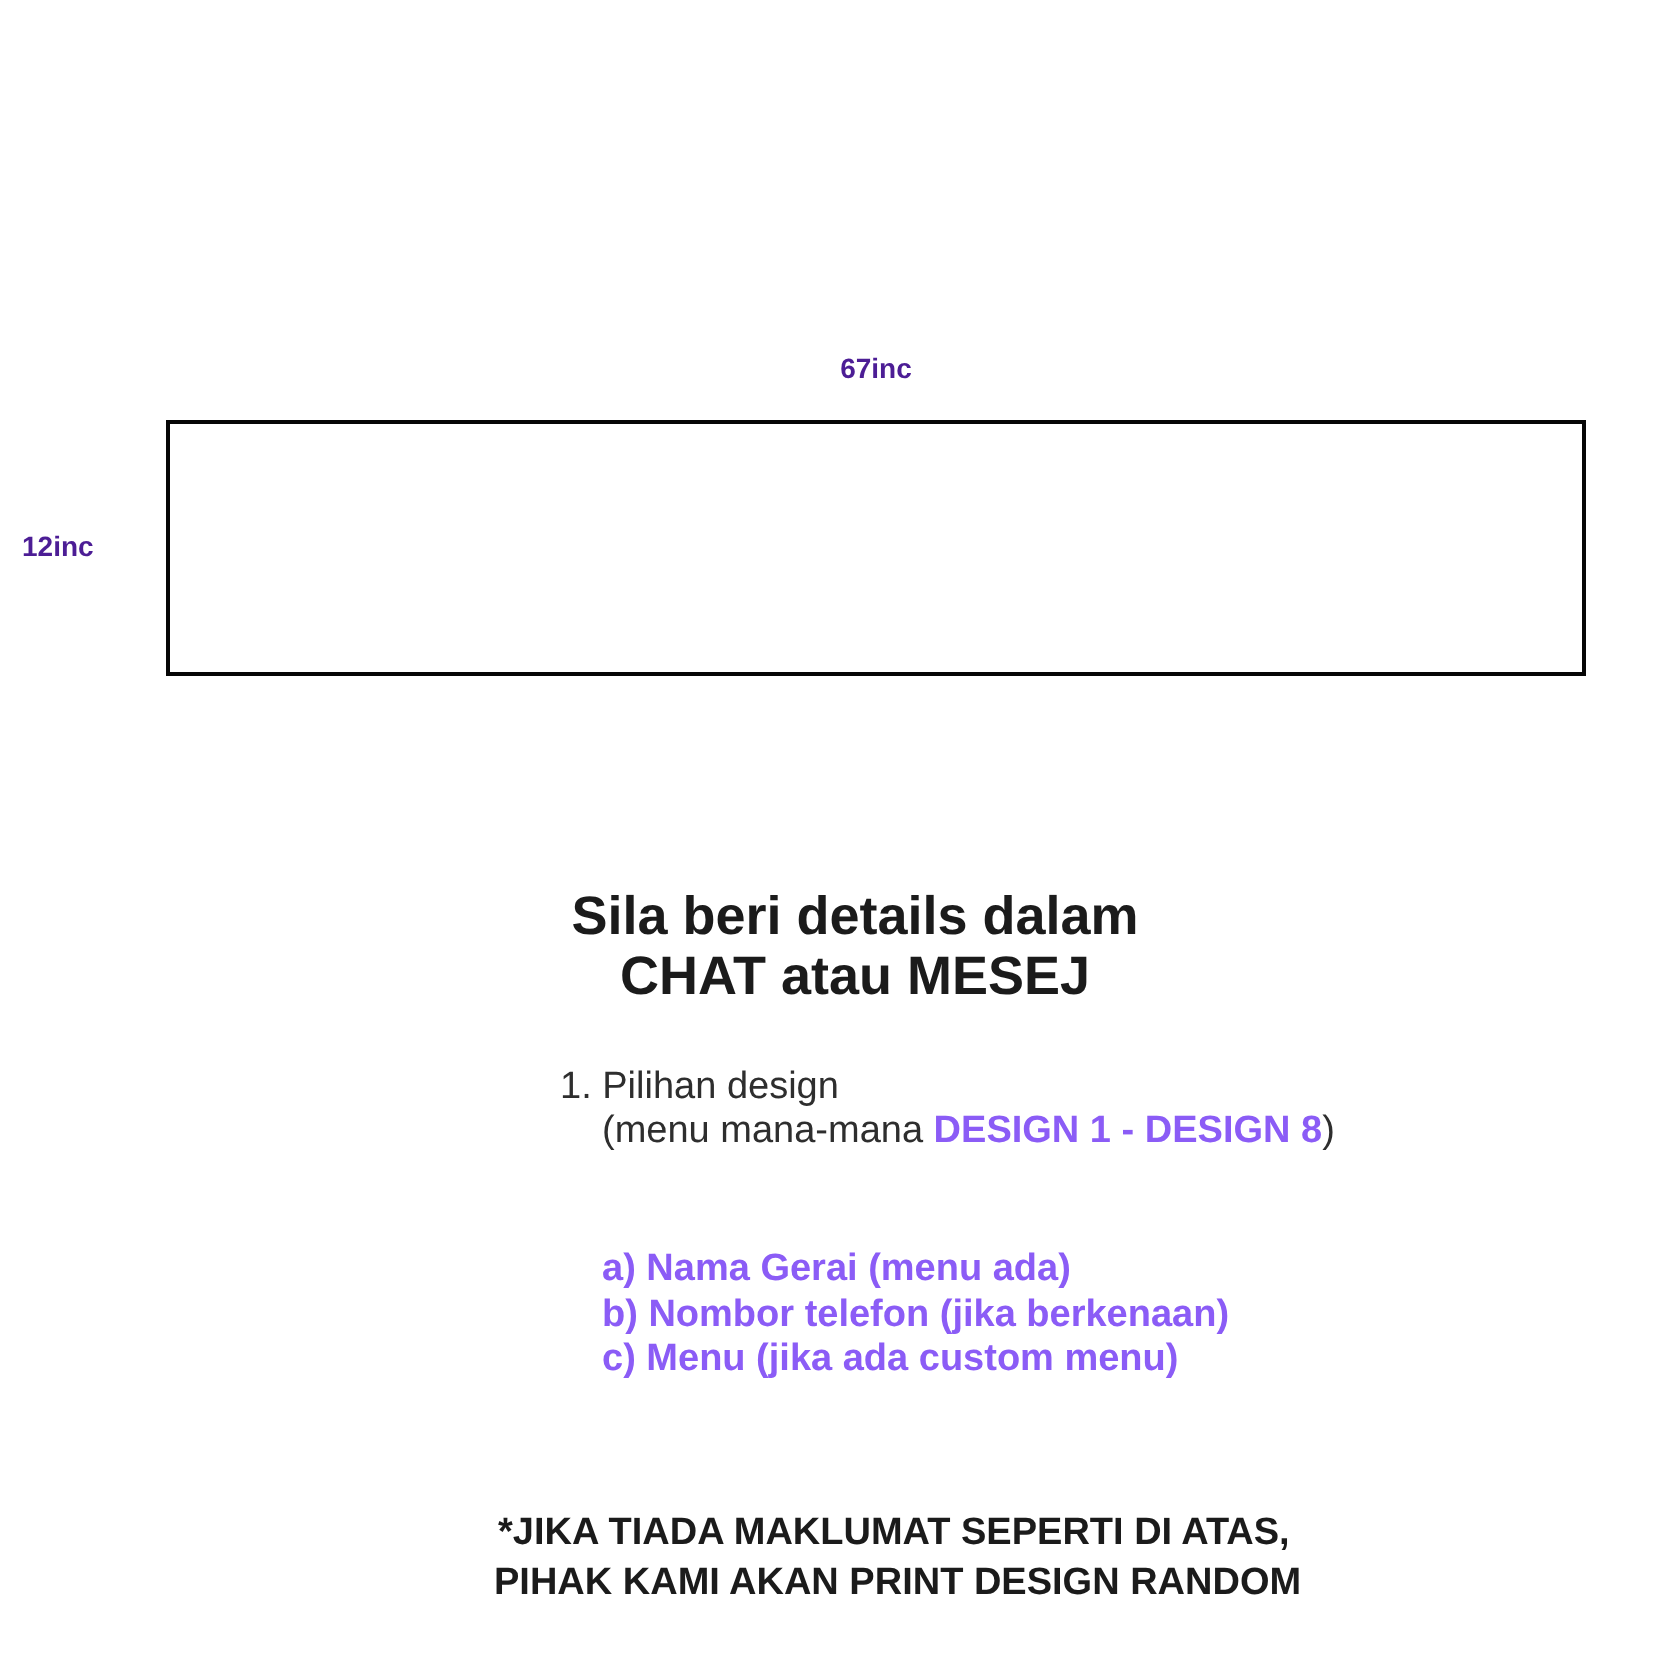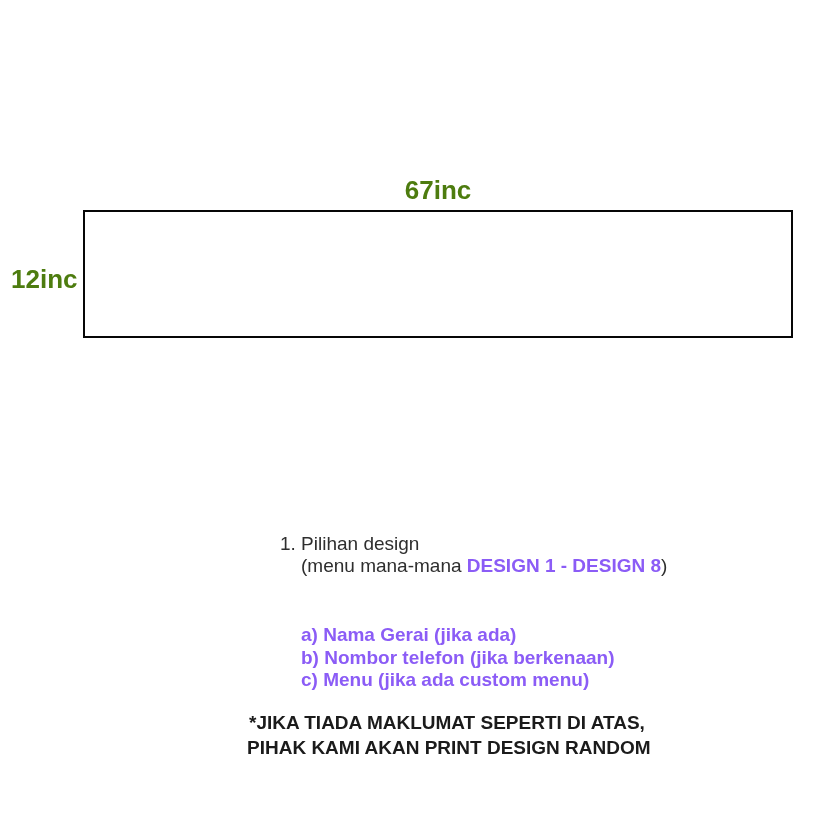--- a/index.html
+++ b/index.html
@@ -10,24 +10,24 @@
   .canvas {
     position: relative;
     width: 833px;
     height: 833px;
     background: #ffffff;
     font-family: "Liberation Sans", sans-serif;
     overflow: hidden;
   }
   .dim-label {
     position: absolute;
-    font-size: 26px;
+    font-size: 14px;
     font-weight: bold;
     line-height: 1;
-    color: #4d7c0f;
+    color: #4c1d95;
     white-space: nowrap;
   }
   .width-label {
     left: 83px;
     top: 177px;
     width: 710px;
     text-align: center;
   }
   .height-label {
     left: 11px;
@@ -67,40 +67,45 @@
     font-weight: bold;
     color: #8b5cf6;
   }
   .warning-line {
     position: absolute;
     font-size: 19px;
     font-weight: bold;
     line-height: 1;
     color: #1b1b1b;
     white-space: nowrap;
+    margin-top: 44px;
   }
 </style>
 </head>
 <body>
 
 <div class="canvas">
 
   <div class="dim-label width-label">67inc</div>
 
   <div class="banner-rect"></div>
 
   <div class="dim-label height-label">12inc</div>
 
+  <div class="heading">
+    <div>Sila beri details dalam</div>
+    <div>CHAT atau MESEJ</div>
+  </div>
 
   <div class="line" style="left:248px; top:534px;">1. Pilihan design</div>
 
   <div class="line" style="left:269px; top:556px;"><span>(menu mana-mana </span><span class="bold">DESIGN 1 - DESIGN 8</span><span>)</span></div>
 
 
-  <div class="line bold" style="left:269px; top:625px;">a) Nama Gerai (jika ada)</div>
+  <div class="line bold" style="left:269px; top:625px;">a) Nama Gerai (menu ada)</div>
 
   <div class="line bold" style="left:269px; top:648px;">b) Nombor telefon (jika berkenaan)</div>
 
   <div class="line bold" style="left:269px; top:670px;">c) Menu (jika ada custom menu)</div>
 
   <div class="warning-line" style="left:249px; top:713px;">*JIKA TIADA MAKLUMAT SEPERTI DI ATAS,</div>
 
   <div class="warning-line" style="left:247px; top:738px;text-align:center;">PIHAK KAMI AKAN PRINT DESIGN RANDOM</div>
 
 </div>

